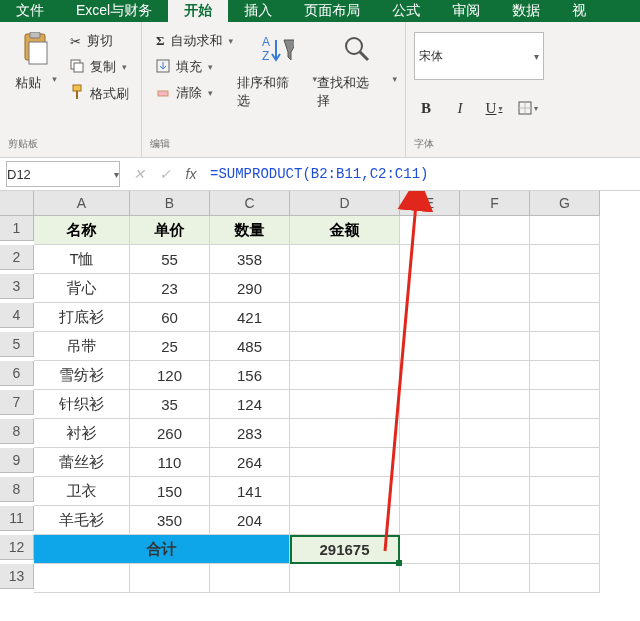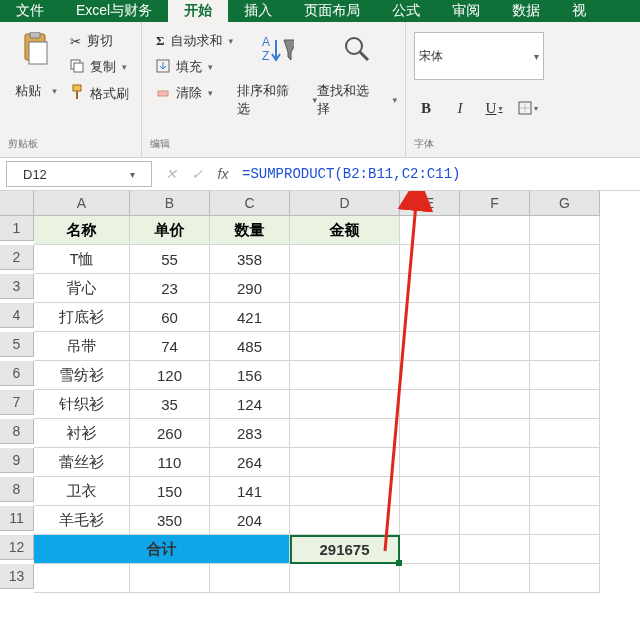--- a/index.html
+++ b/index.html
@@ -7,31 +7,31 @@
 .tabbar{display:flex;height:22px;background:#0f7038;color:#fff;align-items:stretch}
 .tab{padding:0 16px;display:flex;align-items:center;cursor:pointer;font-size:14px}
 .tab.active{background:#f3f2f1;color:#0f7038;font-weight:bold}
 
 .ribbon{display:flex;background:#f3f2f1;border-bottom:1px solid #d4d4d4;height:135px}
 .group{display:flex;flex-direction:column;border-right:1px solid #d4d4d4;padding:4px 8px 0 8px}
 .group-body{flex:1;display:flex;align-items:flex-start}
 .group-label{text-align:left;color:#737373;font-size:10px;padding:4px 0 6px}
 .bigbtn{display:flex;flex-direction:column;align-items:center;width:56px;padding-top:6px;cursor:pointer}
 .bigicon{width:34px;height:34px;display:flex;align-items:center;justify-content:center}
-.bigbtn-label-row{display:flex;align-items:center;gap:11px;margin-top:16px;font-size:13px;color:#333}
+.bigbtn-label-row{display:flex;align-items:flex-start;gap:11px;margin-top:8px;font-size:13px;color:#333}
 .tiny-caret{font-size:9px;color:#666}
 .mini-list{display:flex;flex-direction:column;gap:8px;padding:6px 4px 0 6px}
 .mini-item{display:flex;align-items:center;gap:6px;cursor:pointer;font-size:13px;color:#333}
 .combo{display:flex;align-items:center;border:1px solid #bbb;background:#fff;padding:12px 4px;height:22px;min-width:120px}
 .combo .caret{margin-left:auto;color:#666;font-size:10px}
 .font-tools{display:flex;gap:10px;margin-top:16px;align-items:center}
 .fbtn{width:22px;height:22px;display:flex;align-items:center;justify-content:center;border:1px solid transparent;cursor:pointer;font-family:"Times New Roman",serif;font-size:15px}
 
 .fxrow{display:flex;align-items:center;height:32px;border-bottom:1px solid #d4d4d4;background:#fff}
-.namebox{width:112px;height:24px;margin:0 6px;border:1px solid #bbb;display:flex;align-items:center;padding:0 16px;background:#fff;font-size:13px}
+.namebox{width:112px;height:24px;margin:0 6px;border:1px solid #bbb;display:flex;align-items:center;padding:0 0;background:#fff;font-size:13px}
 .namebox .caret{margin-left:auto;color:#666;font-size:10px}
 .fxbtn{width:26px;height:26px;display:flex;align-items:center;justify-content:center;color:#666;font-style:italic;font-size:14px;cursor:pointer}
 .fxbtn.disabled{color:#bbb;cursor:default}
 .formula{flex:1;padding:0 6px;font-family:Liberation Mono, monospace;font-size:14px;color:#1d4ed8}
 
 .grid{position:relative;display:grid;grid-template-columns:34px 96px 80px 80px 110px 60px 70px 70px;font-size:14px}
 .colhdr,.rowhdr,.corner{background:#e6e6e6;border:1px solid #bbb;border-top:none;border-left:none;display:flex;align-items:center;justify-content:center;color:#555;height:24px}
 .cell{border:1px solid #d4d4d4;border-top:none;border-left:none;height:28px;display:flex;align-items:center;justify-content:center;background:#fff;font-size:15px}
 .th{background:#eaf3e1;color:#000000;font-weight:bold}
 .total-label{background:#0ea5e9;font-weight:bold}
@@ -231,21 +231,21 @@
   <div class="cell">打底衫</div>
     <div class="cell">60</div>
     <div class="cell">421</div>
     <div class="cell"></div>
     <div class="cell"></div>
     <div class="cell"></div>
     <div class="cell"></div>
 
   <div class="rowhdr">5</div>
   <div class="cell">吊带</div>
-    <div class="cell">74</div>
+    <div class="cell">25</div>
     <div class="cell">485</div>
     <div class="cell"></div>
     <div class="cell"></div>
     <div class="cell"></div>
     <div class="cell"></div>
 
   <div class="rowhdr">6</div>
   <div class="cell">雪纺衫</div>
     <div class="cell">120</div>
     <div class="cell">156</div>

